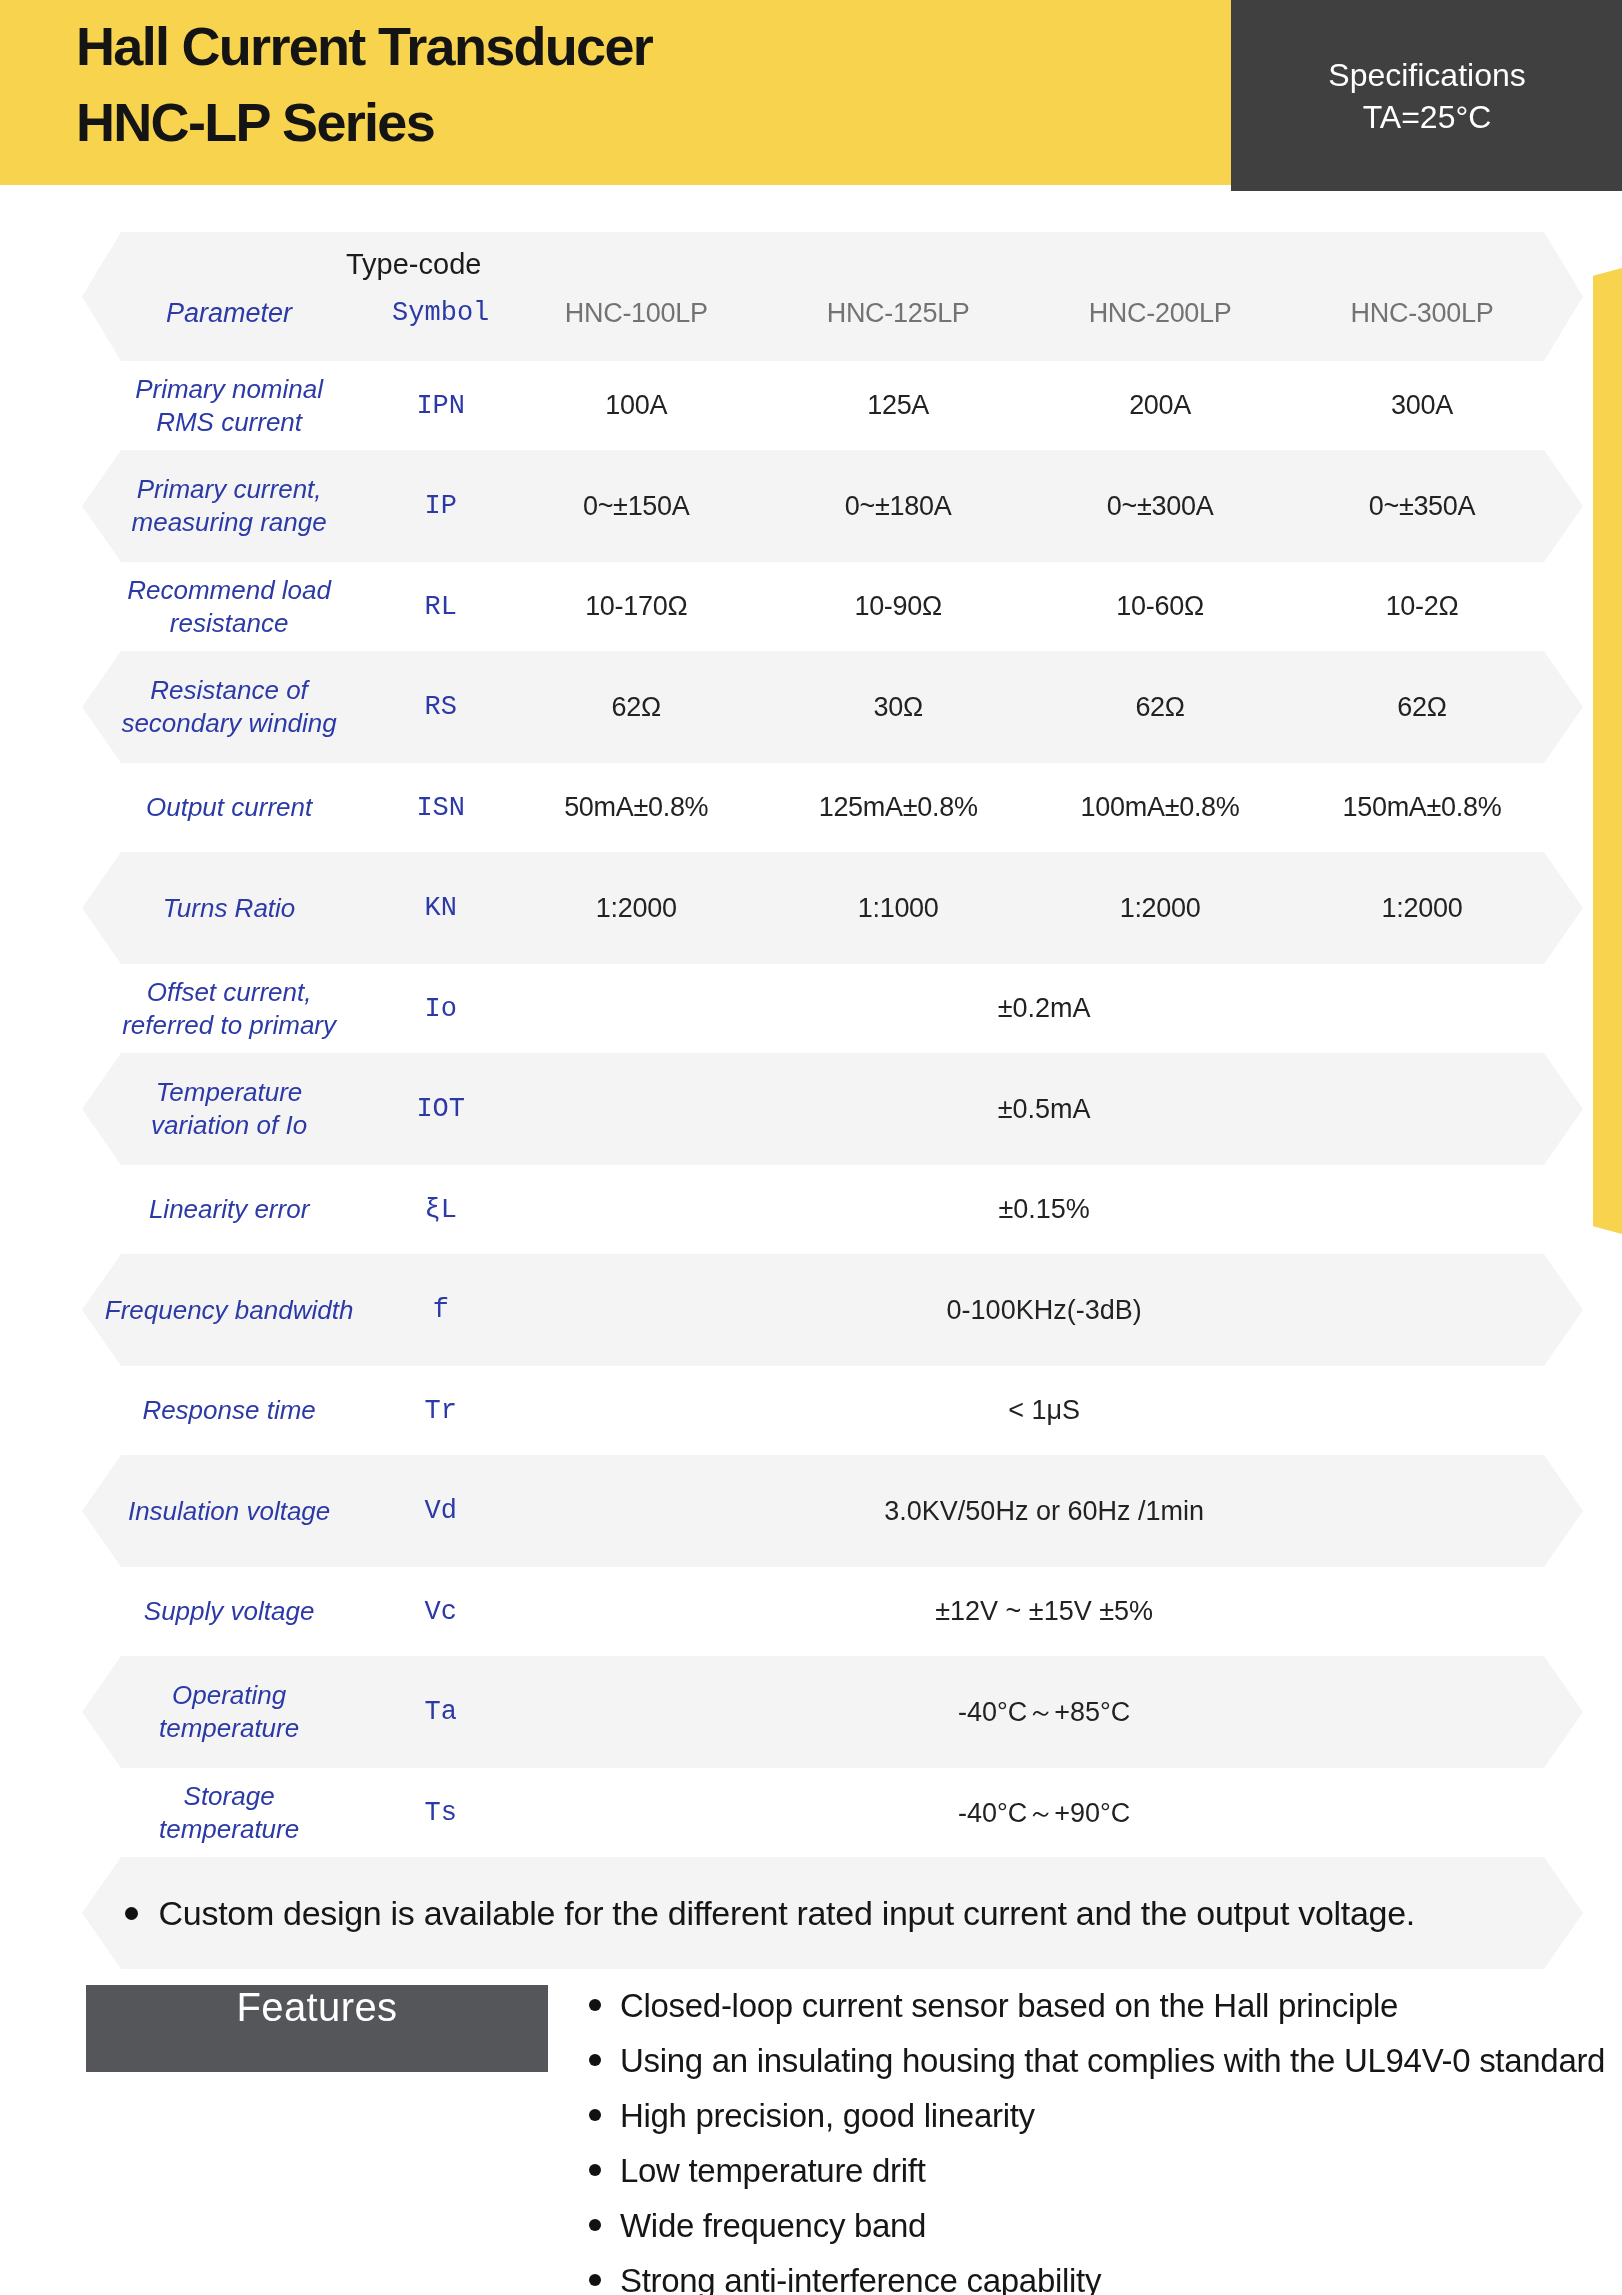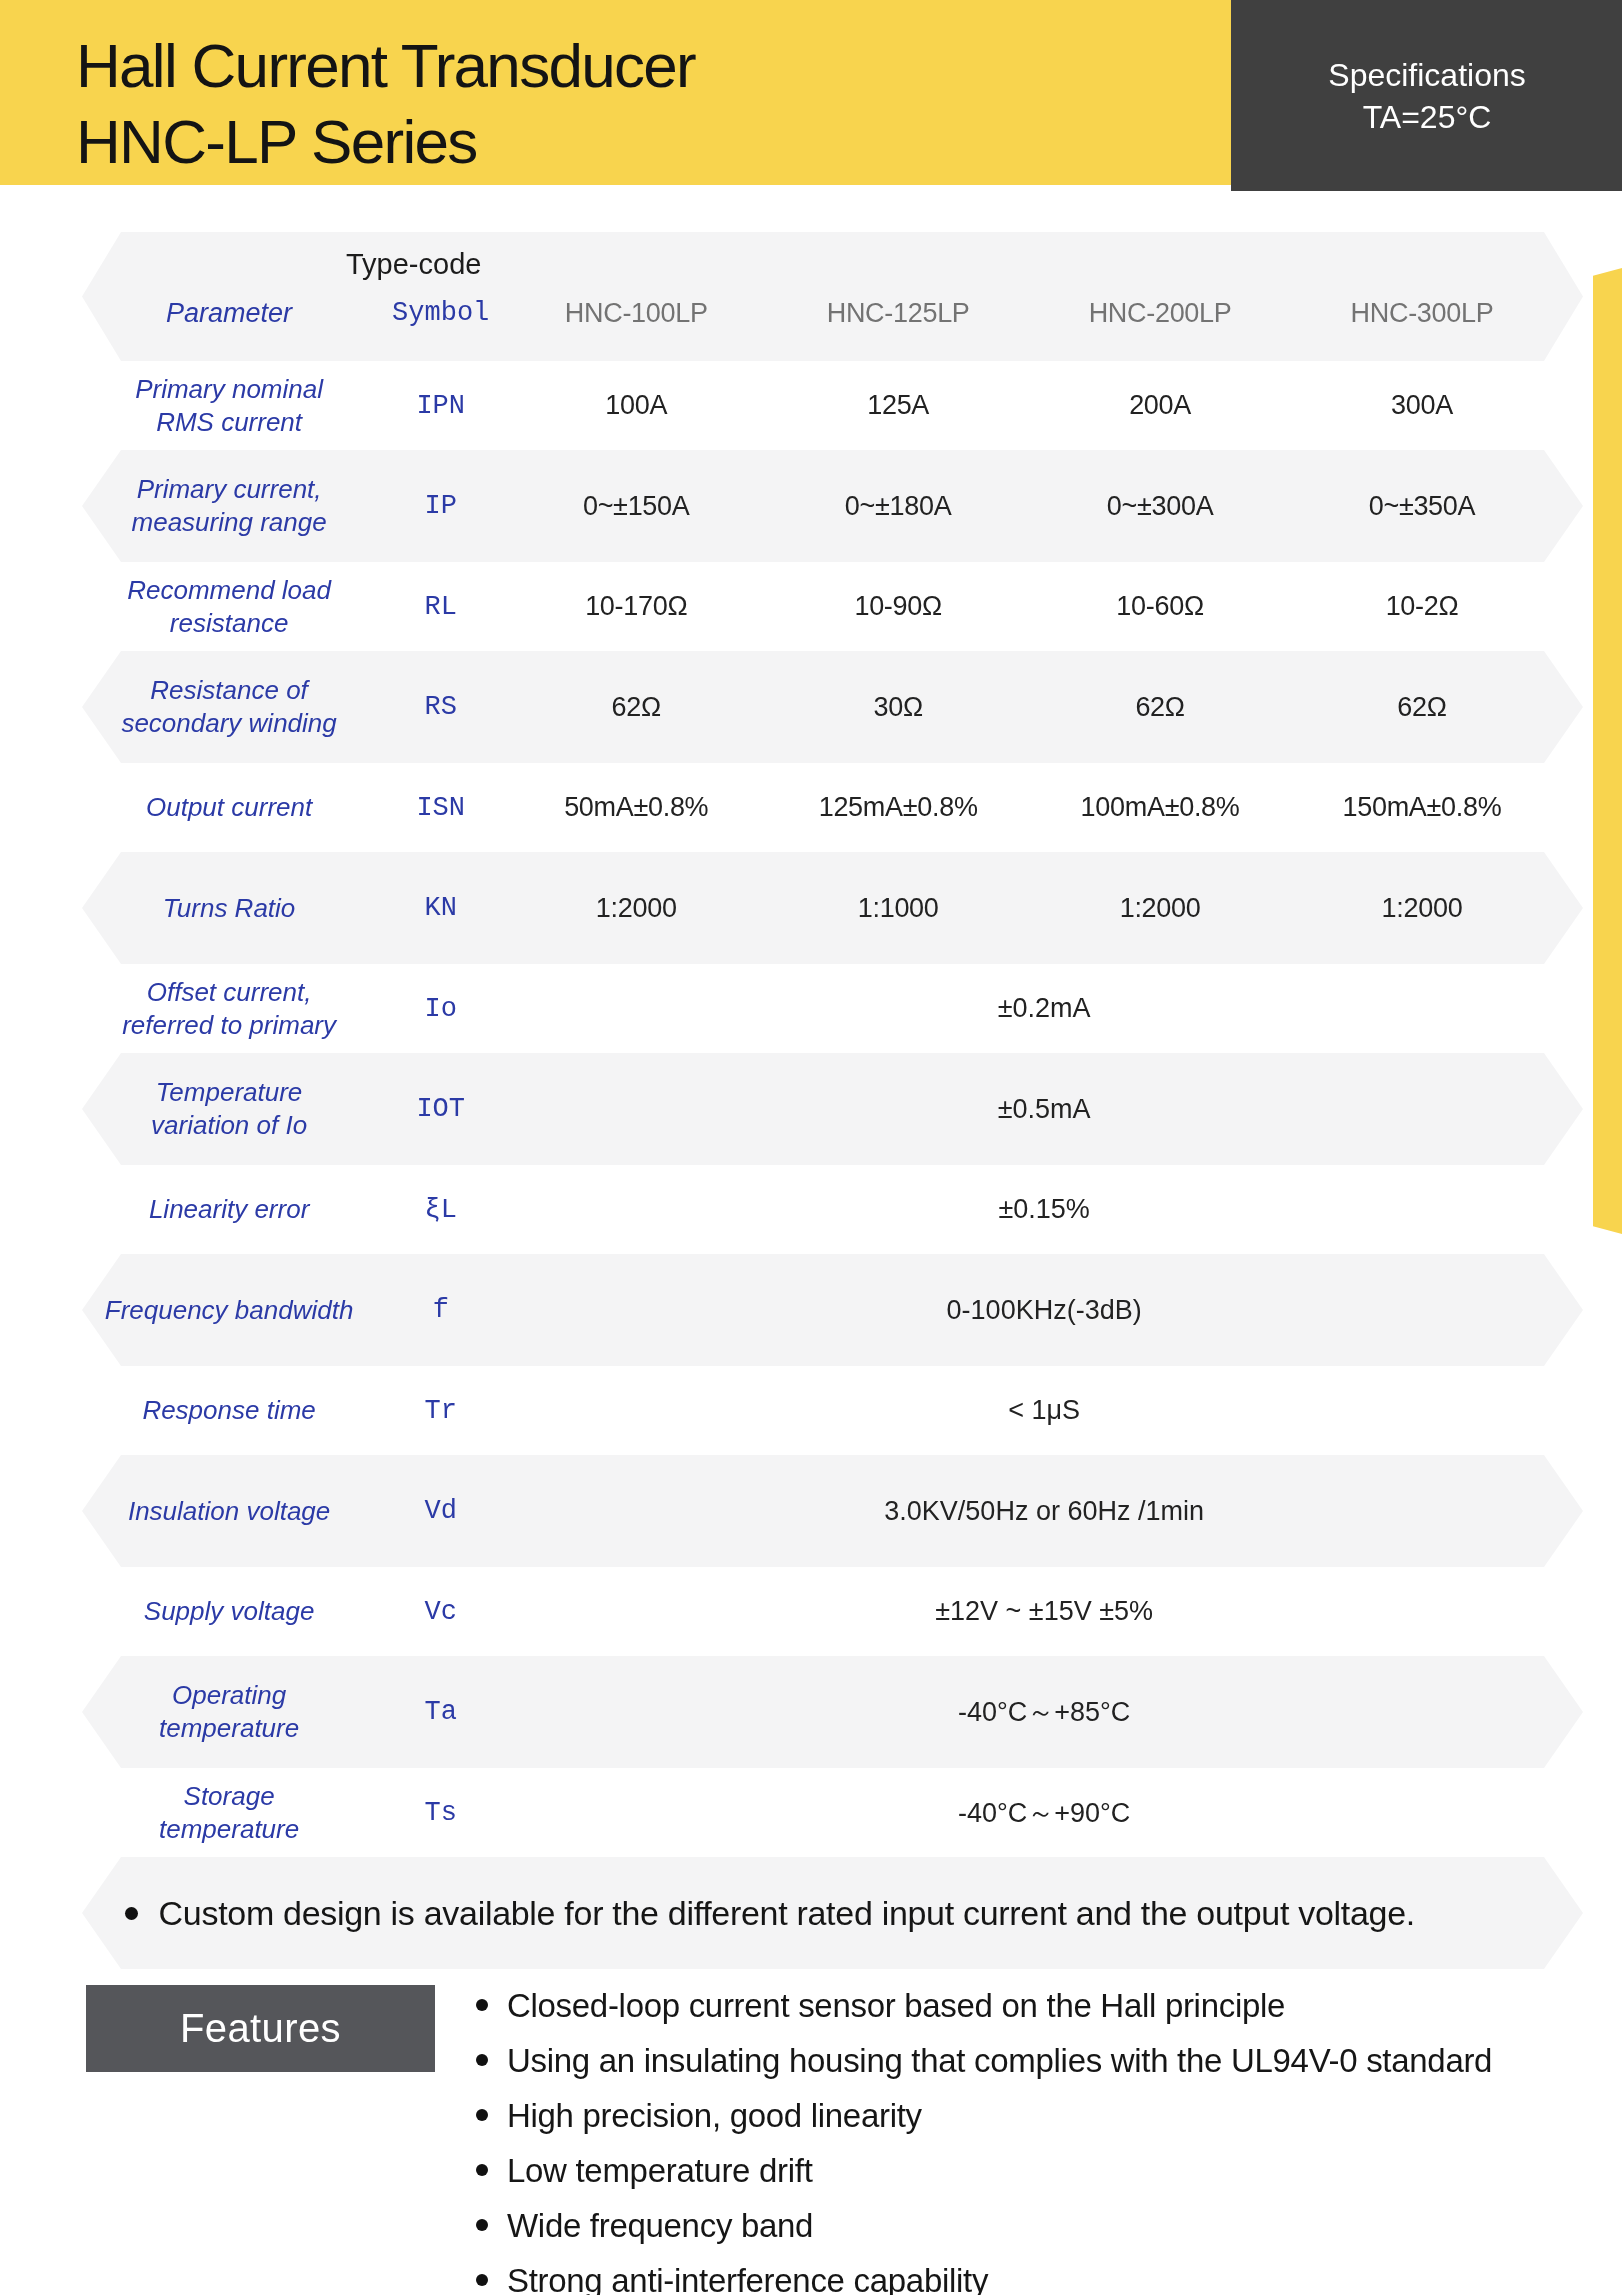--- a/index.html
+++ b/index.html
@@ -11,22 +11,22 @@
     font-family:"Liberation Sans", sans-serif;
     color:#1a1a1a;
   }
 
   
   .yellow-band{
     position:absolute;left:0;top:0;width:1231px;height:185px;
     background:#F8D44E;
   }
   .title{
-    position:absolute;left:76px;top:28px;
-    font-size:62px;font-weight:400;letter-spacing:-1.7px;
+    position:absolute;left:76px;top:8px;
+    font-size:54px;font-weight:700;letter-spacing:-1.7px;
     line-height:76px;color:#141414;
   }
   .spec-box{
     position:absolute;left:1231px;top:0;width:392px;height:191px;
     background:#55565A;
     display:flex;flex-direction:column;align-items:center;justify-content:center;
     color:#ffffff;font-size:32px;line-height:42px;
   }
 
   
@@ -78,23 +78,23 @@
     width:13px;height:13px;border-radius:50%;background:#111111;flex:0 0 auto;
   }
   .note-text{font-size:34px;color:#161616;letter-spacing:-0.3px;}
 
   
   .features{
     position:absolute;left:86px;top:1985px;width:1520px;
     display:flex;align-items:flex-start;
   }
   .features-box{
-    width:349px;height:87px;flex:0 0 auto;
+    width:462px;height:87px;flex:0 0 auto;
     background:#55565A;color:#ffffff;
-    display:flex;align-items:center;justify-content:center;
+    display:flex;justify-content:center;
     font-size:40px;letter-spacing:0.4px;
   }
   .features-list{
     margin-left:41px;padding-top:1.7px;
   }
   .feature-item{
     display:flex;align-items:flex-start;gap:19px;
     height:38px;margin-bottom:17px;
   }
   .feature-item .dot{width:12px;height:12px;margin-top:12px;}

